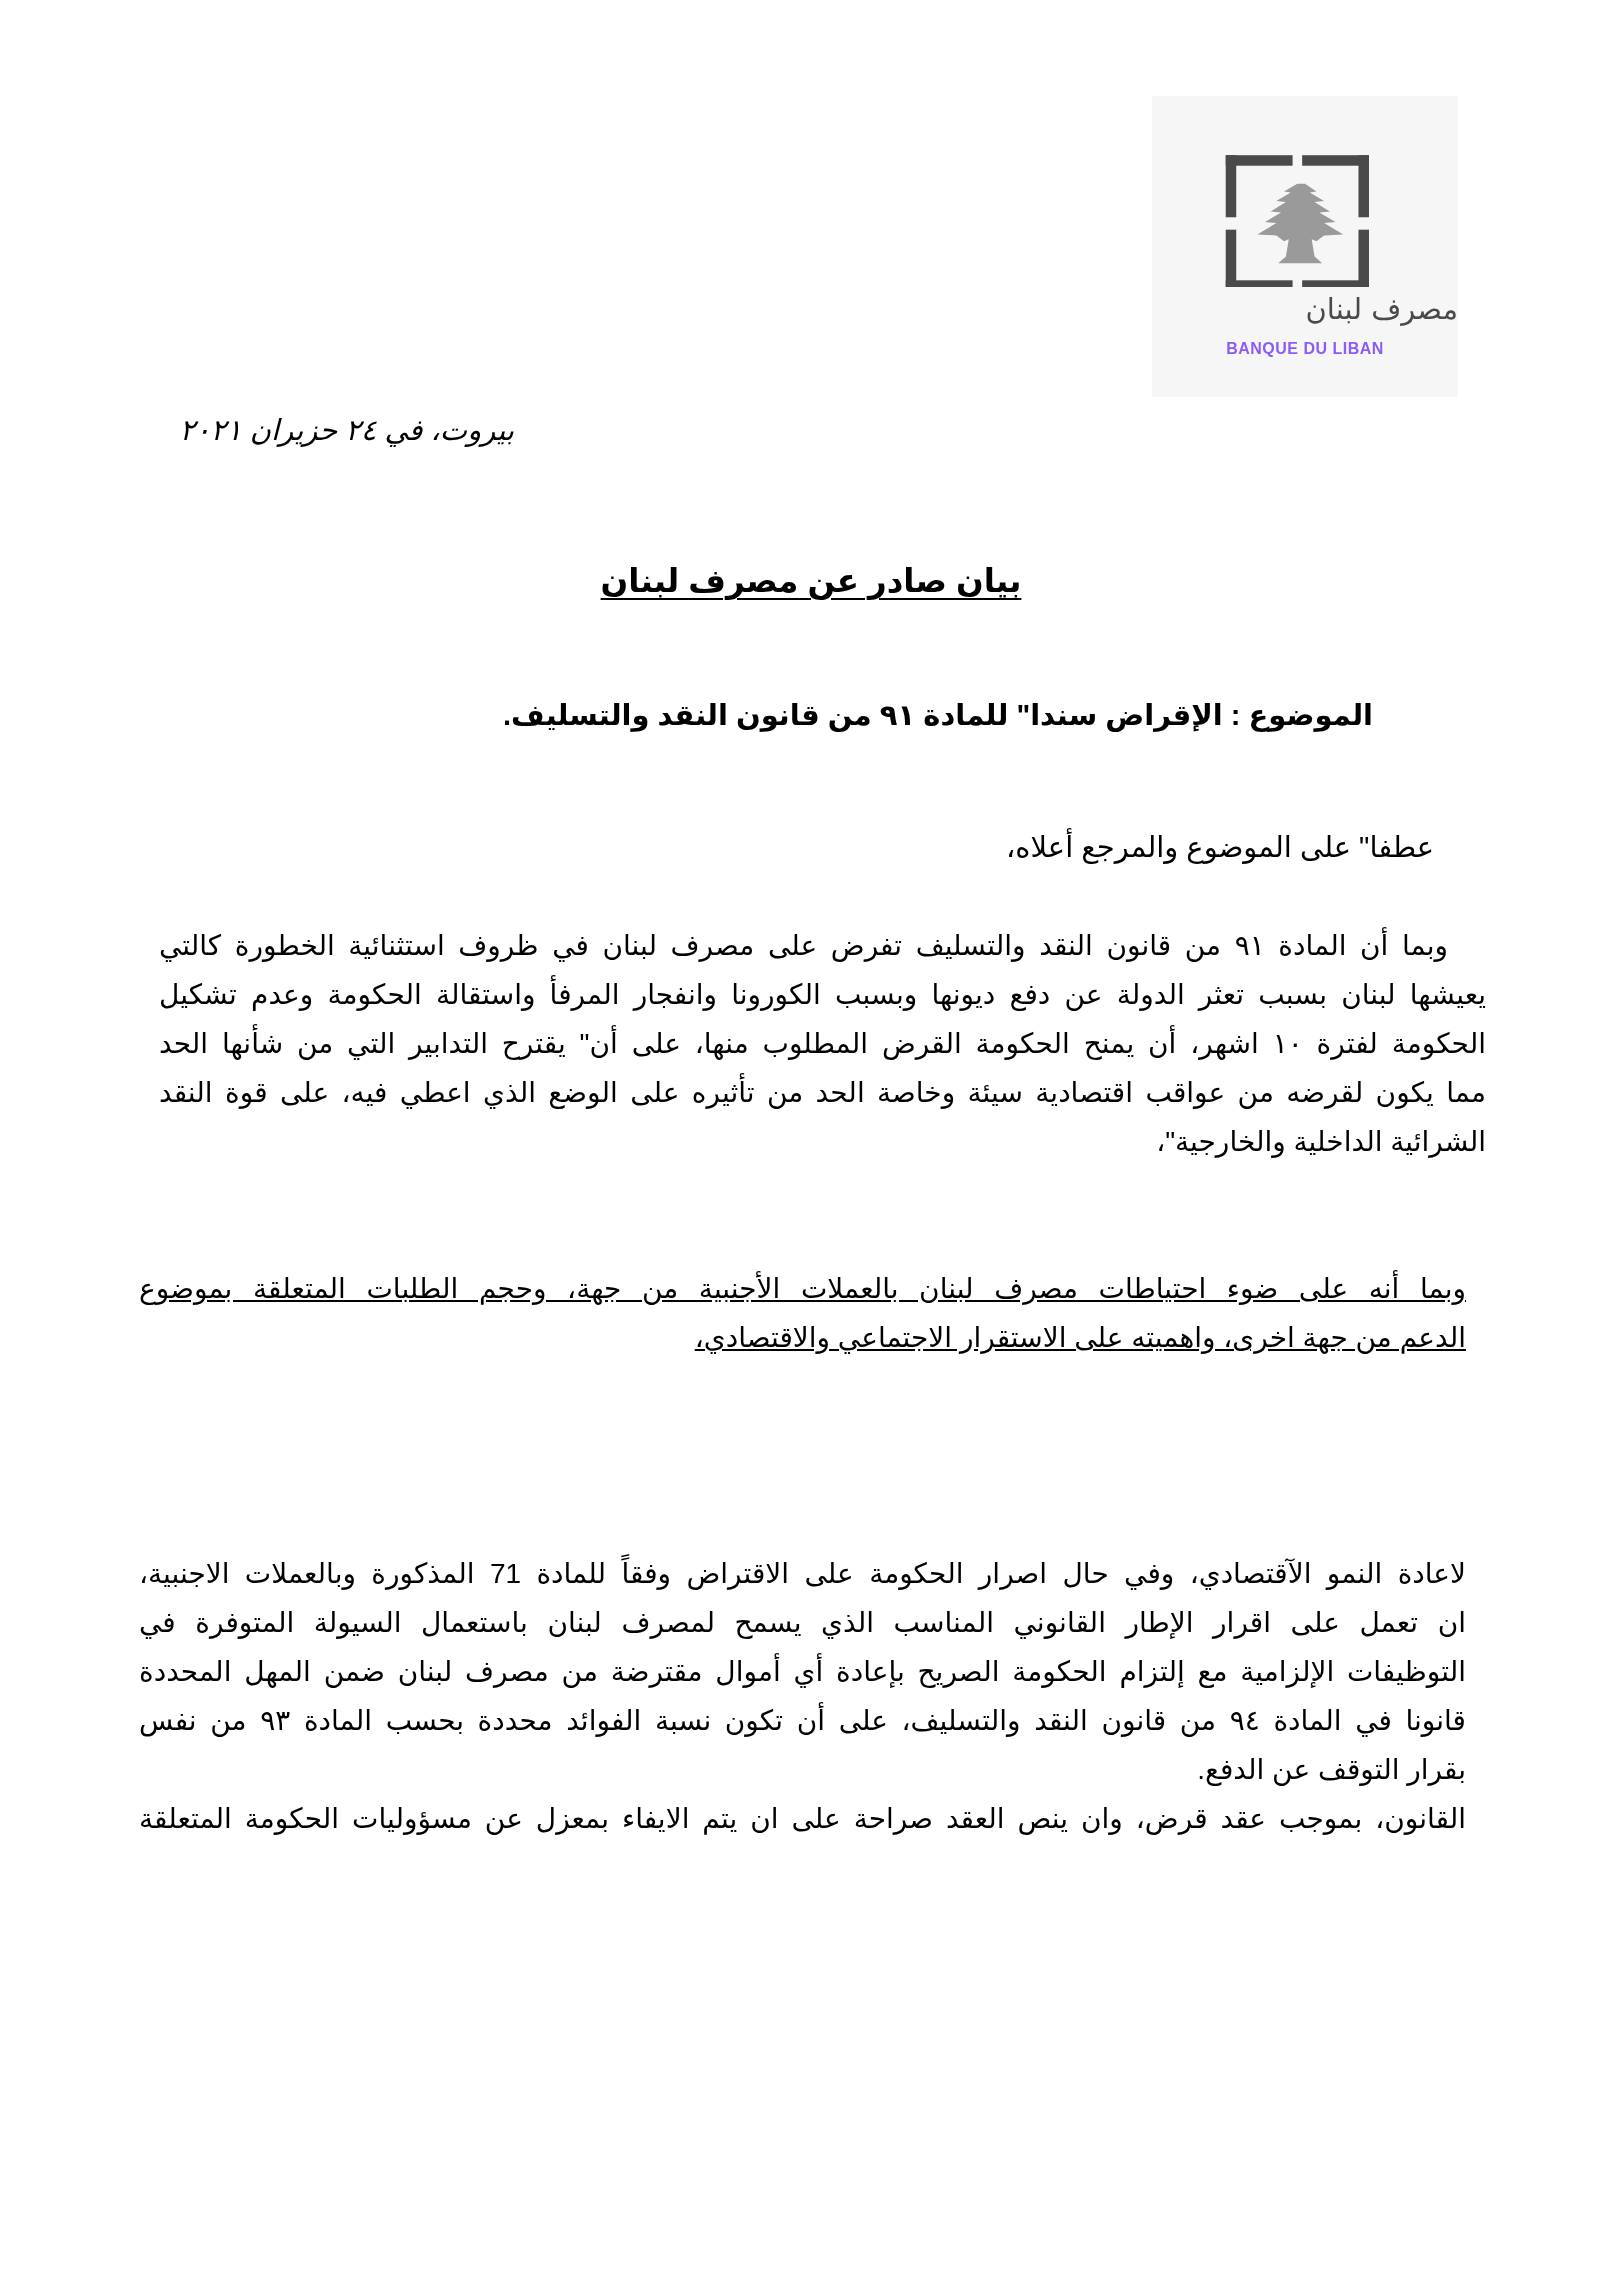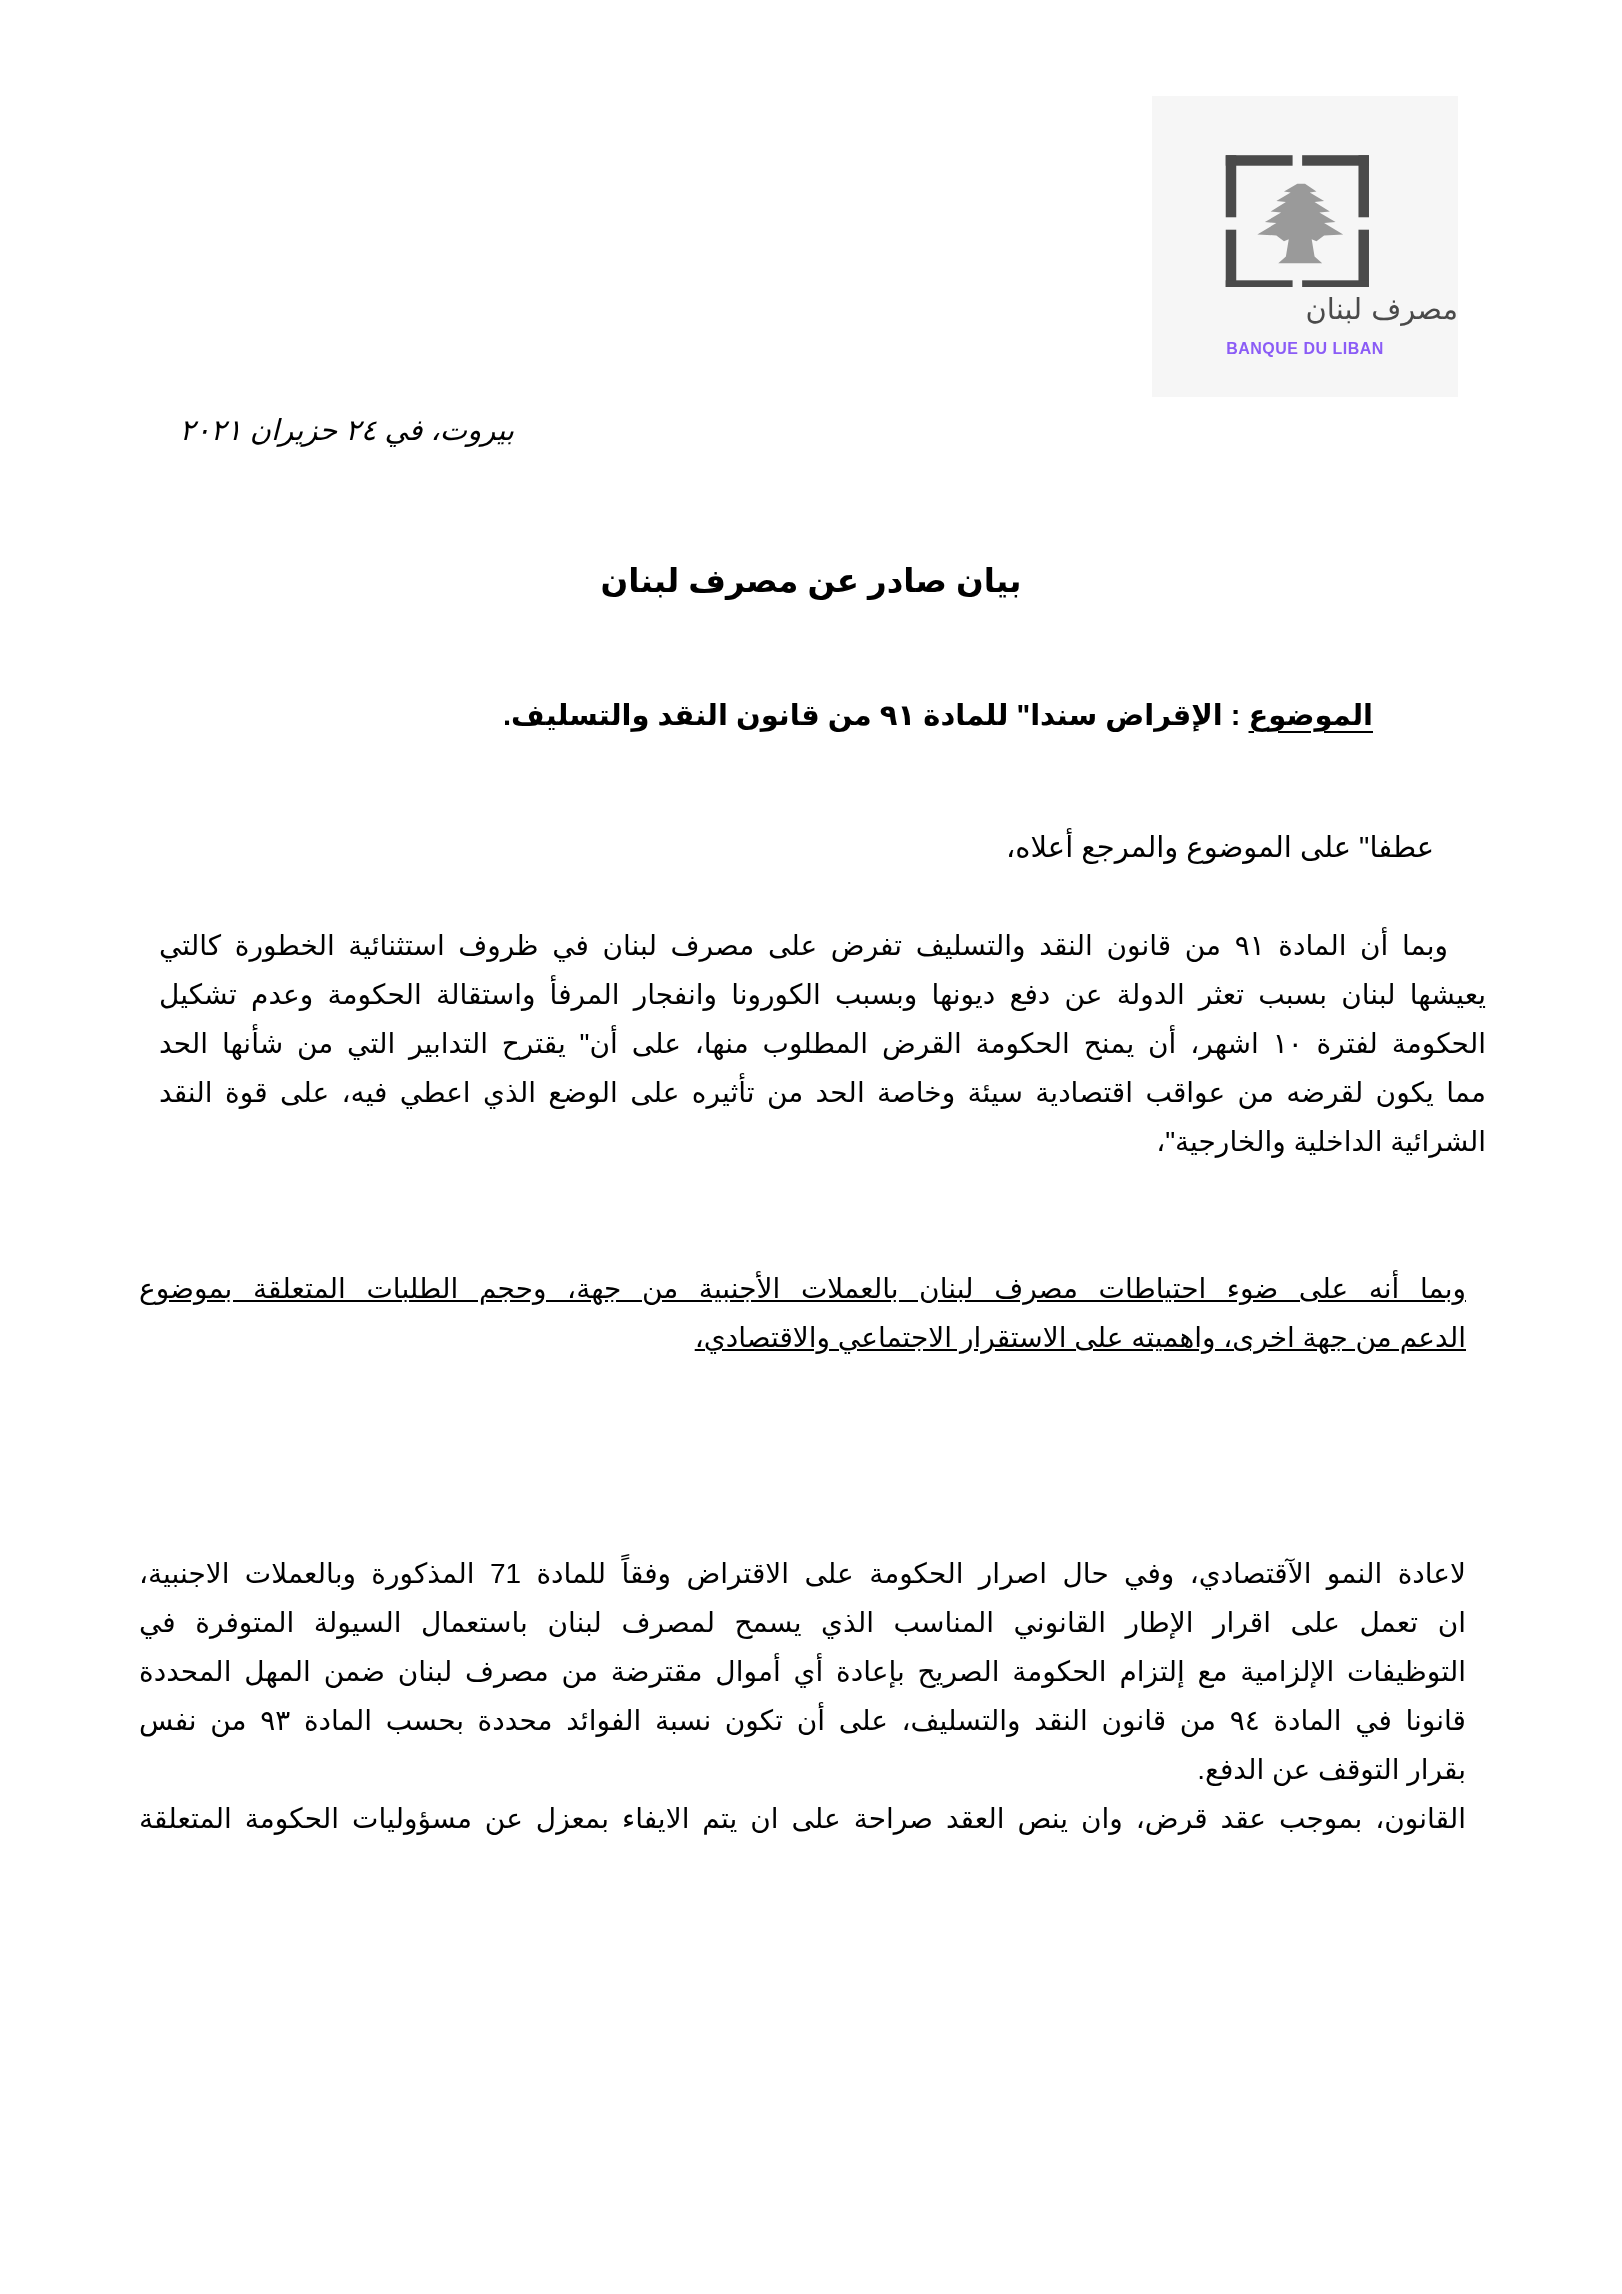--- a/index.html
+++ b/index.html
@@ -60,34 +60,34 @@
       position: absolute;
       left: 0;
       width: 1622px;
       top: 562px;
       text-align: center;
       direction: rtl;
       font-size: 32.5px;
       font-weight: bold;
     }
     .title span {
+      text-decoration: underline;
       text-underline-offset: 5.7px;
       text-decoration-thickness: 1.9px;
     }
     .subject {
       position: absolute;
       right: 249px;
       top: 698px;
       direction: rtl;
       font-size: 29px;
       font-weight: bold;
       white-space: nowrap;
     }
     .subject .label {
-      text-decoration: underline;
       text-underline-offset: 5.7px;
       text-decoration-thickness: 1.9px;
     }
     .greeting {
       position: absolute;
       right: 188px;
       top: 830px;
       direction: rtl;
       font-size: 29px;
       white-space: nowrap;

